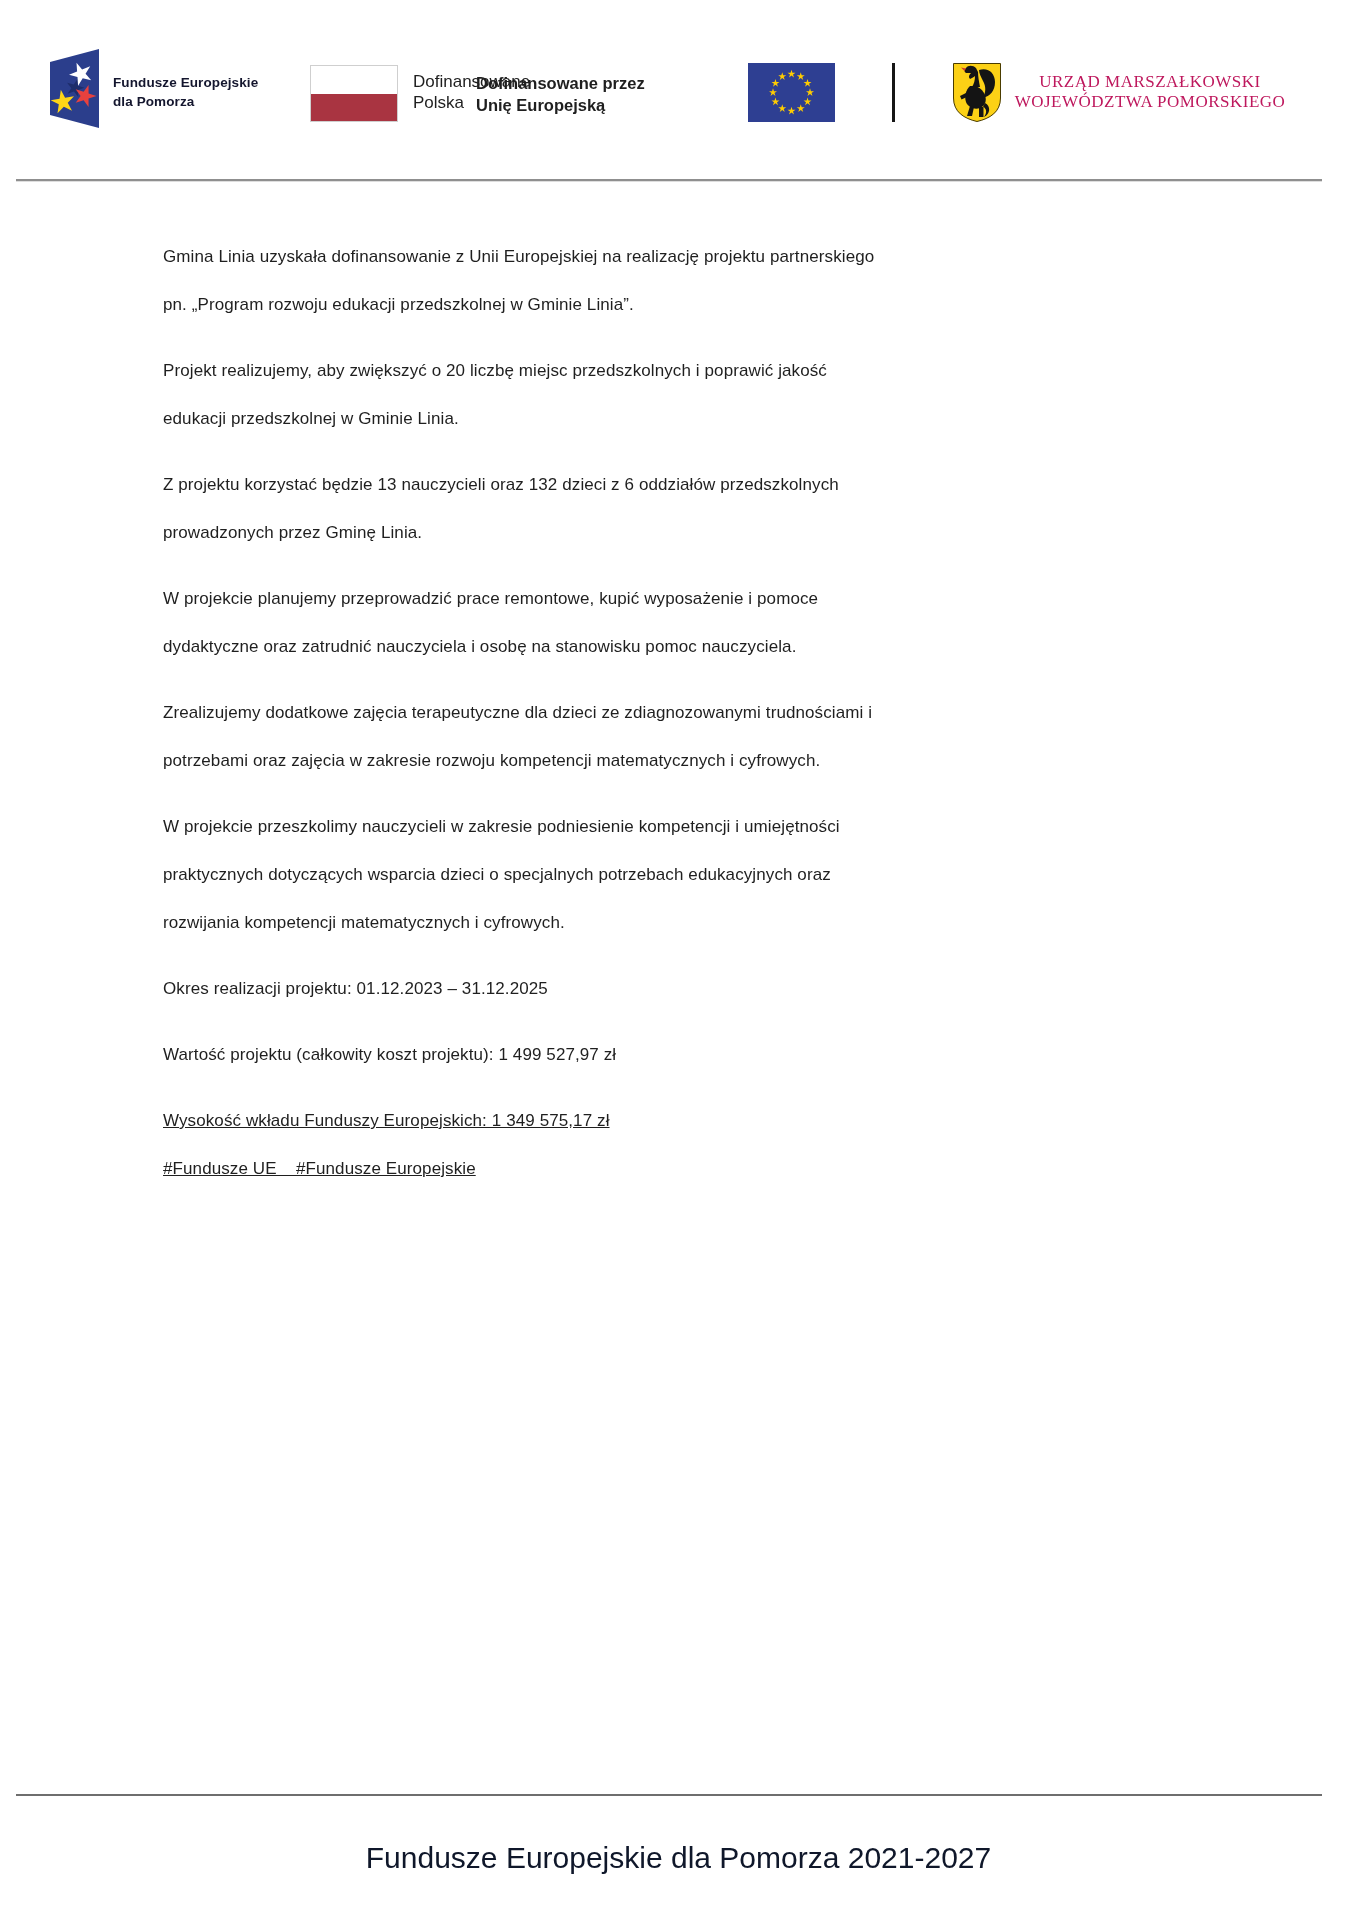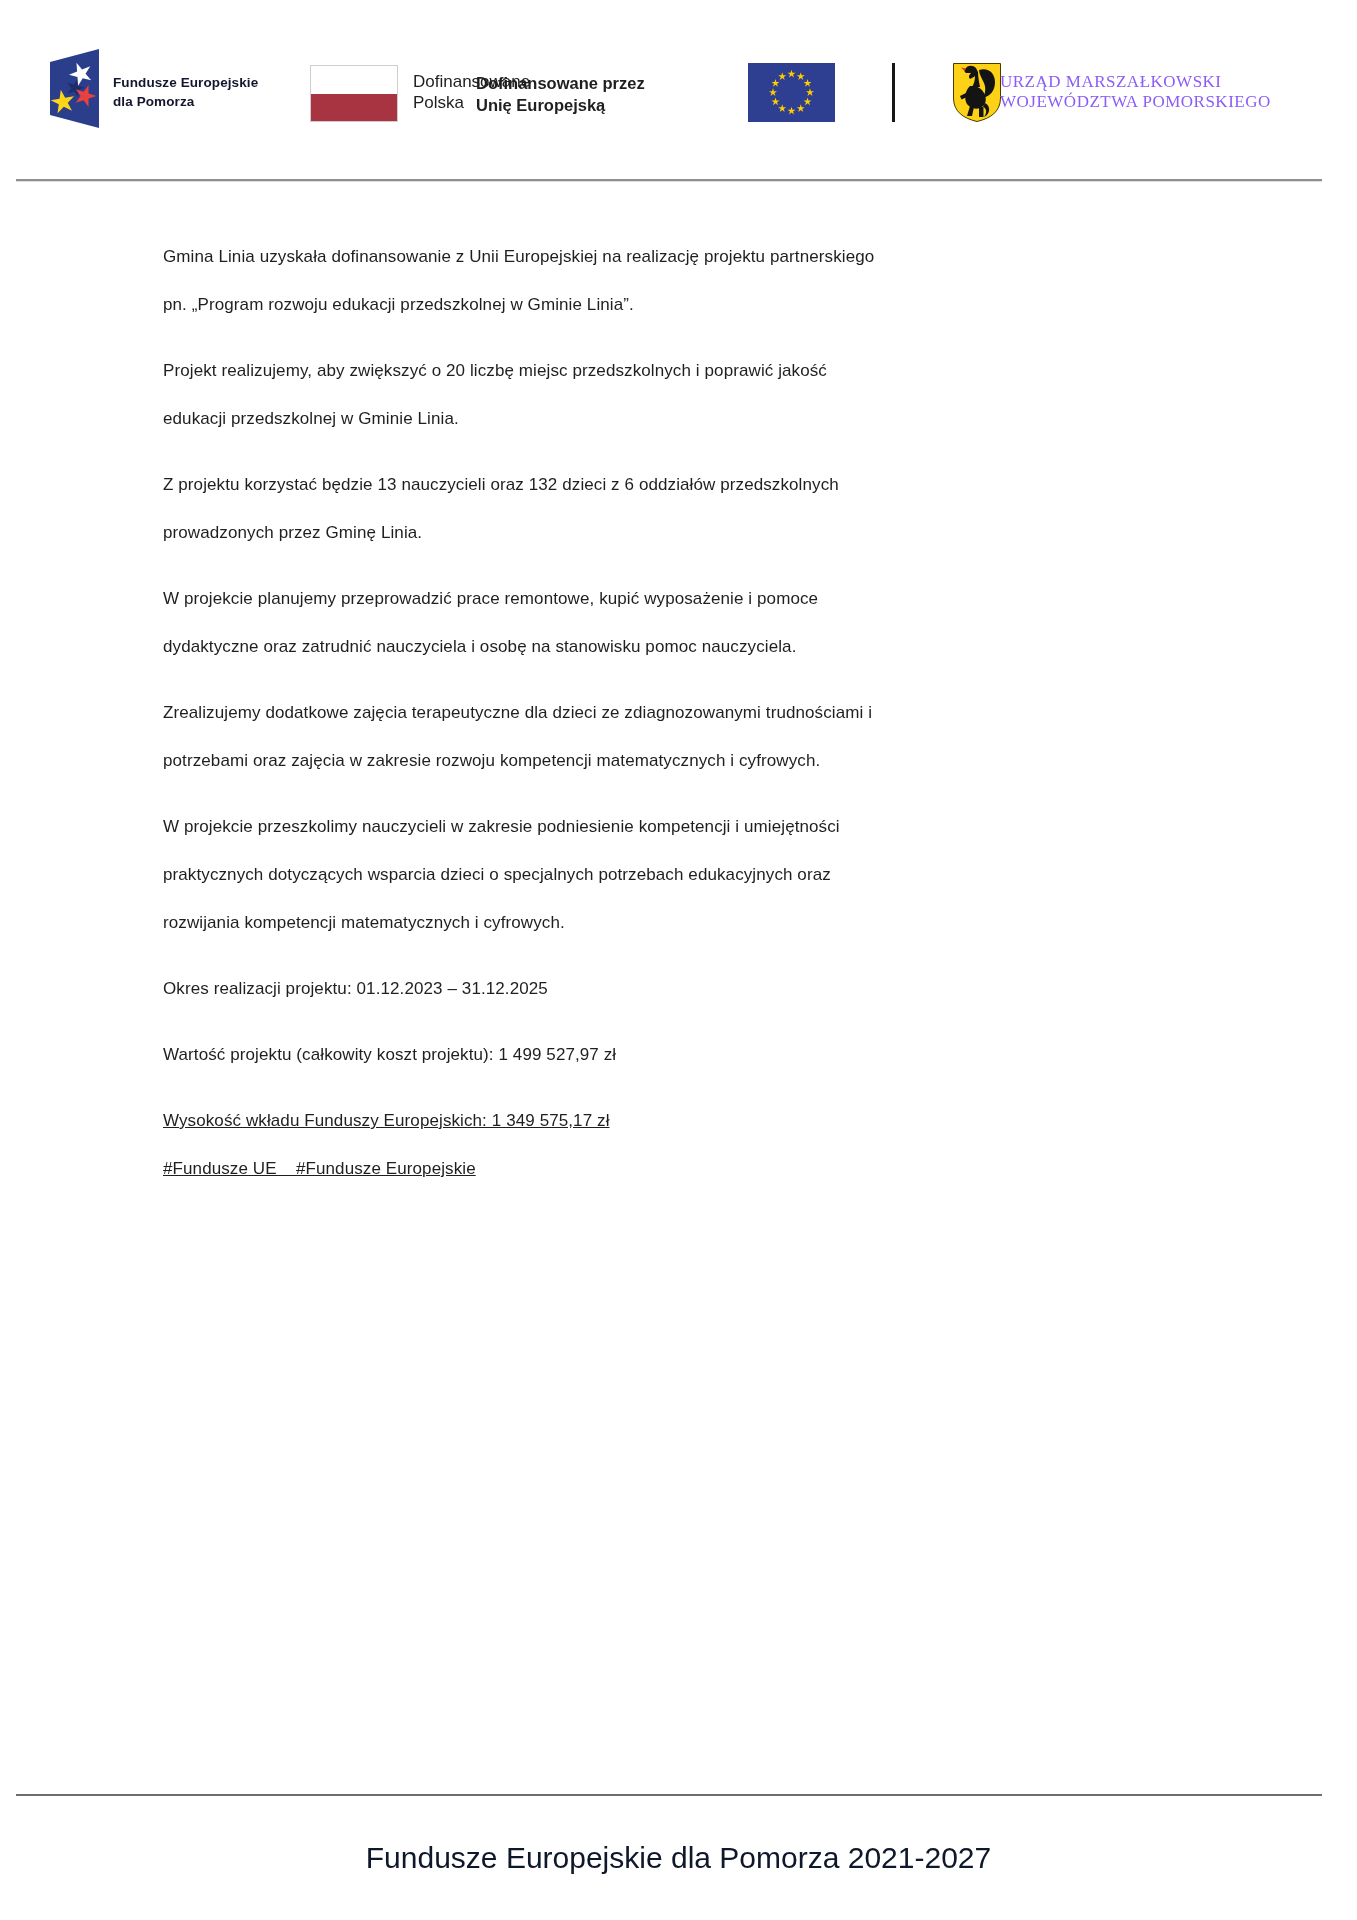--- a/index.html
+++ b/index.html
@@ -27,23 +27,24 @@
     color:#1f1f1f;
   }
   .dof-text{
     left:476px;top:72px;width:235px;
     text-align:left;
     font-size:16.5px;font-weight:700;line-height:22px;
     color:#1f1f1f;
   }
   .urzad-text{
     left:1000px;top:72px;width:300px;
+    text-align:center;
     font-family:"Liberation Serif","DejaVu Serif",serif;
     font-size:17px;line-height:20px;letter-spacing:0.5px;
-    color:#8b5cf6;
+    color:#be185d;
   }
   .pl-flag{
     left:310px;top:65px;width:88px;height:57px;
     border:1px solid #cfcfcf;box-sizing:border-box;
     background:#ffffff;
   }
   .pl-flag .red{position:absolute;left:0;bottom:0;width:100%;height:50%;background:#a93441;}
   .vert-sep{left:892px;top:63px;width:3px;height:59px;background:#161616;}
 
   .divider-top{left:16px;top:179px;width:1306px;height:2px;background:#8f8f8f;box-shadow:0 1px 0 #dedede;}

